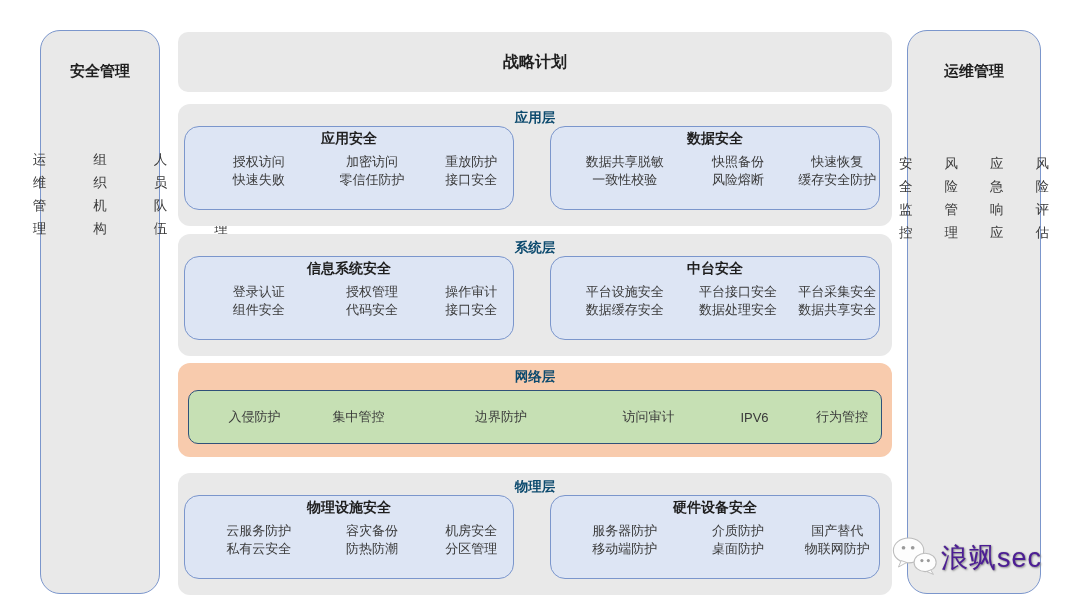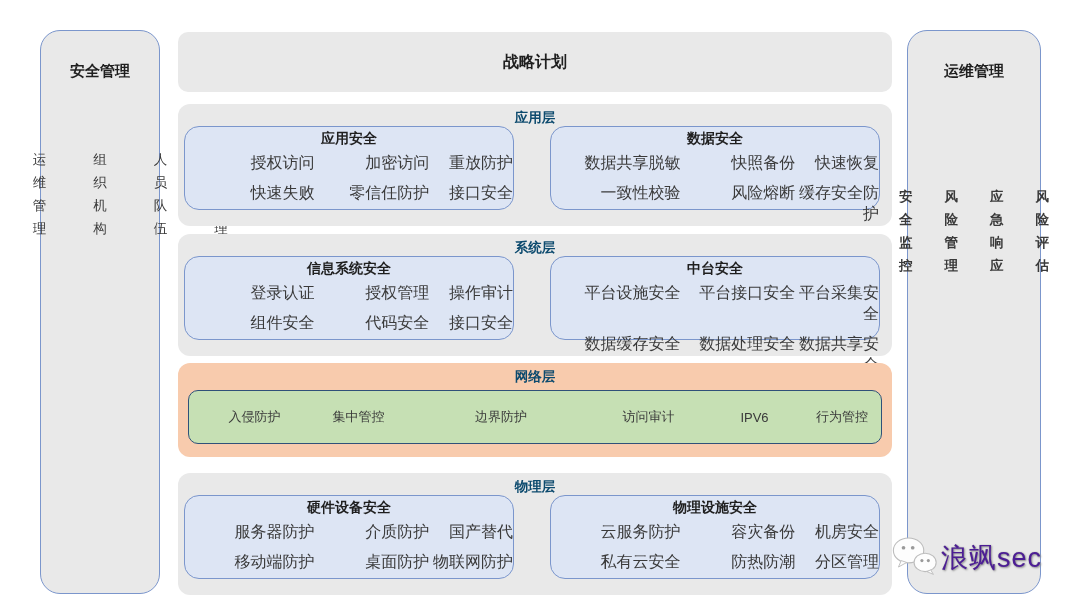--- a/index.html
+++ b/index.html
@@ -8,39 +8,39 @@
   #stage { position:relative; width:1080px; height:608px; background:#ffffff; }
 
   
   .sidebar { position:absolute; top:30px; height:564px; background:#e9e9e9;
     border:1.5px solid #7b96cc; border-radius:20px; display:flex; flex-direction:column;
     align-items:center; }
   .sidebar-title { margin-top:28px; font-size:15px; font-weight:bold; color:#1f1f1f;
     height:23px; line-height:23px; }
   .sidebar-items { display:flex; align-items:center; }
   .sidebar-items.left { margin-top:66px; gap:47px; }
-  .sidebar-items.right { margin-top:103px; gap:32px;font-weight:bold; }
+  .sidebar-items.right { margin-top:70px; gap:32px; }
   .sidebar-item { font-size:13.5px; color:#3a3a3a; height:23px; line-height:23px; }
 
   
   .bar-strategic { position:absolute; left:178px; top:32px; width:714px; height:60px;
     background:#e9e9e9; border-radius:10px; display:flex; align-items:center;
     justify-content:center; font-size:16px; font-weight:bold; color:#1f1f1f; }
 
   .layer { position:absolute; left:178px; width:714px; background:#e9e9e9;
     border-radius:12px; }
   .layer-label { text-align:center; padding-top:6px; font-size:13.5px; font-weight:bold;
     color:#0c4a6e; height:20px; line-height:15px; }
   .group-row { display:flex; justify-content:space-between; padding:2px 12px 0 6px; }
   .group-box { width:330px; height:84px; background:#dde5f4; border:1.5px solid #7b96cc;
     border-radius:15px; }
   .group-title { text-align:center; margin-top:3px; font-size:14px; font-weight:bold;
     color:#1f1f1f; }
-  .group-grid { display:grid; grid-template-columns:36% 37% 27%; row-gap:9px;
-    padding:5px 0 0 18px; font-size:16px; color:#3a3a3a; text-align:right; }
+  .group-grid { display:grid; grid-template-columns:36% 37% 27%; 
+    padding:5px 0 0 18px; font-size:13px; color:#3a3a3a; text-align:center; }
 
   .layer.network { background:#f8cbad; height:94px; }
   .network-box { position:absolute; left:10px; right:10px; top:27px; height:54px;
     background:#c6e0b4; border:1.5px solid #2f5179; border-radius:10px;
     display:grid; grid-template-columns:103px 105px 180px 115px 97px auto;
     align-items:center; padding:0 0 0 14px; font-size:13px; color:#3a3a3a;text-align:center; }
 
   
   .watermark { position:absolute; left:892px; top:536px; display:flex; align-items:center;
     gap:3px; pointer-events:none; }
@@ -132,39 +132,39 @@
       <span class="item">访问审计</span>
       <span class="item">IPV6</span>
       <span class="item">行为管控</span>
     </div>
   </section>
 
   <section class="layer" style="top:473px; height:122px;">
     <div class="layer-label">物理层</div>
     <div class="group-row">
       <div class="group-box">
+        <div class="group-title">物理设施安全</div>
+        <div class="group-grid">
+          <span class="item">云服务防护</span>
+          <span class="item">容灾备份</span>
+          <span class="item">机房安全</span>
+          <span class="item">私有云安全</span>
+          <span class="item">防热防潮</span>
+          <span class="item">分区管理</span>
+        </div>
+      </div>
+      <div class="group-box">
         <div class="group-title">硬件设备安全</div>
         <div class="group-grid">
           <span class="item">服务器防护</span>
           <span class="item">介质防护</span>
           <span class="item">国产替代</span>
           <span class="item">移动端防护</span>
           <span class="item">桌面防护</span>
           <span class="item">物联网防护</span>
-        </div>
-      </div>
-      <div class="group-box">
-        <div class="group-title">物理设施安全</div>
-        <div class="group-grid">
-          <span class="item">云服务防护</span>
-          <span class="item">容灾备份</span>
-          <span class="item">机房安全</span>
-          <span class="item">私有云安全</span>
-          <span class="item">防热防潮</span>
-          <span class="item">分区管理</span>
         </div>
       </div>
     </div>
   </section>
 
   <aside class="sidebar" style="left:907px; width:134px;">
     <div class="sidebar-title">运维管理</div>
     <div class="sidebar-items right">
       <div class="sidebar-item">安全监控</div>
       <div class="sidebar-item">风险管理</div>

